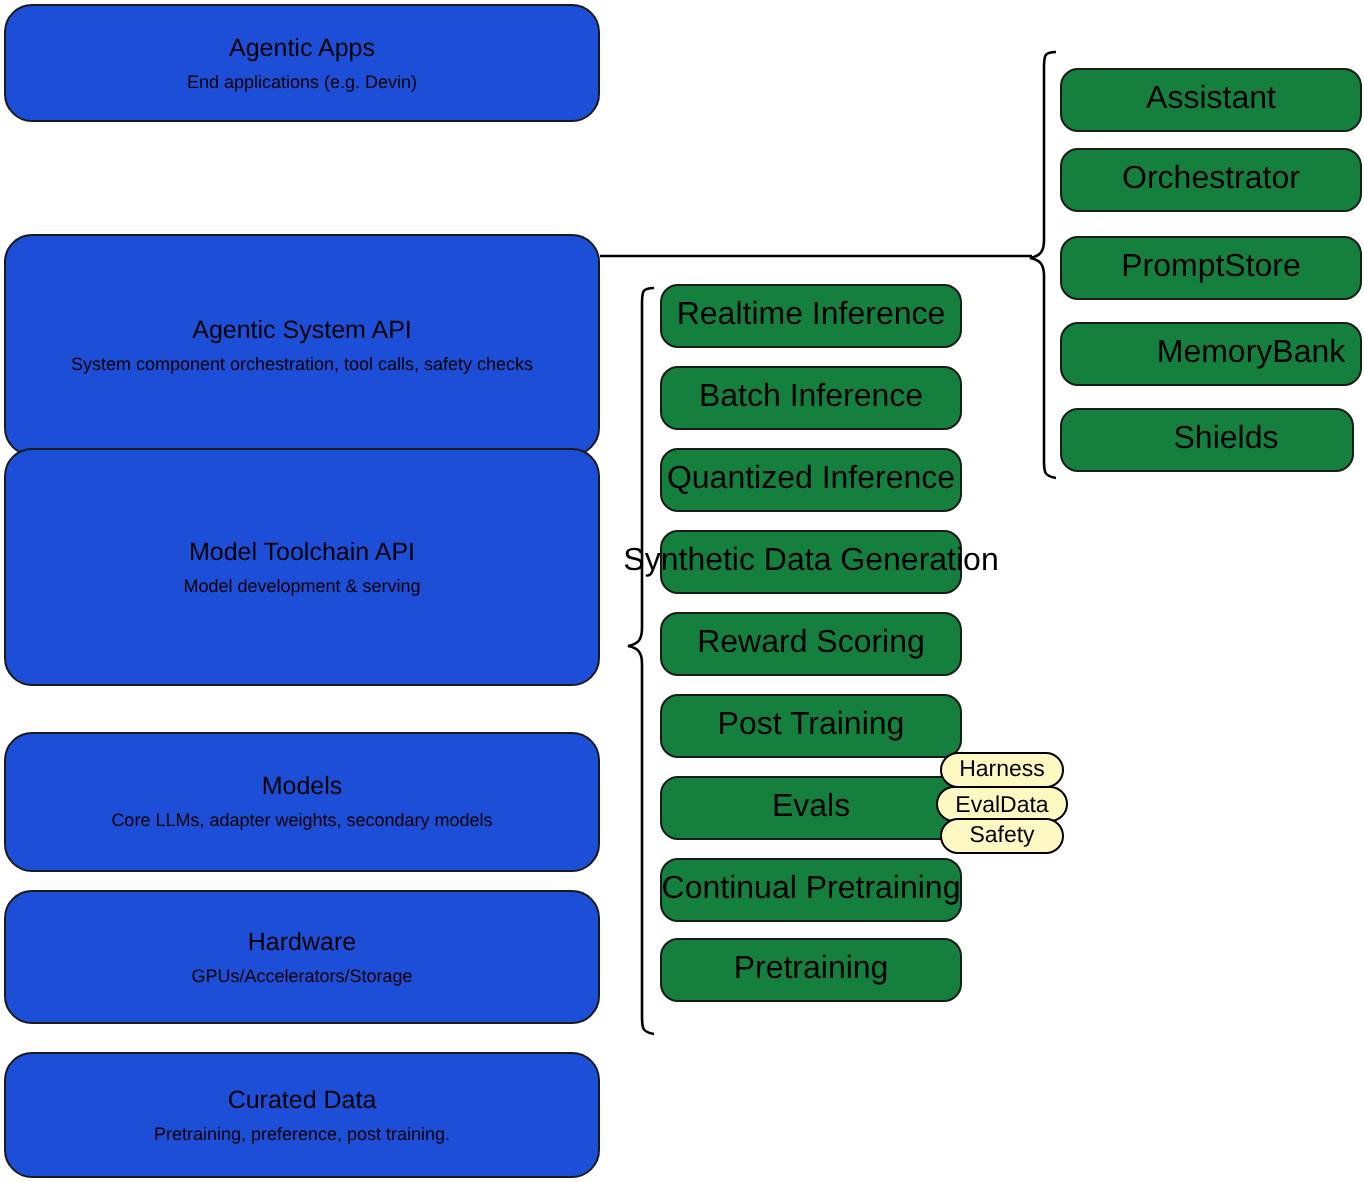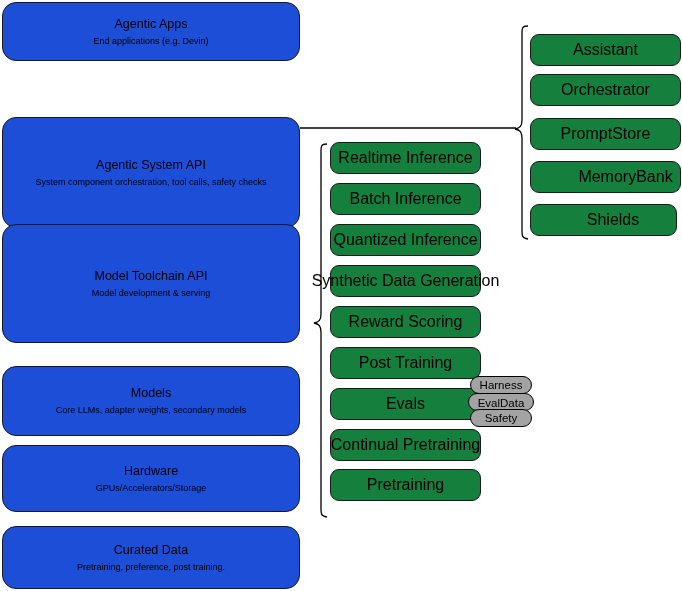--- a/index.html
+++ b/index.html
@@ -56,21 +56,21 @@
     display: flex;
     align-items: center;
     justify-content: center;
     font-size: 16px;
     line-height: 14px;
     white-space: nowrap;
   }
   .pill {
     position: absolute;
     box-sizing: border-box;
-    background: #a3a3a3;
+    background: #fef9c3;
     border: 1.4px solid #000000;
     border-radius: 999px;
     display: flex;
     align-items: center;
     justify-content: center;
     font-size: 11.5px;
     line-height: 13px;
     white-space: nowrap;
     z-index: 5;
   }

